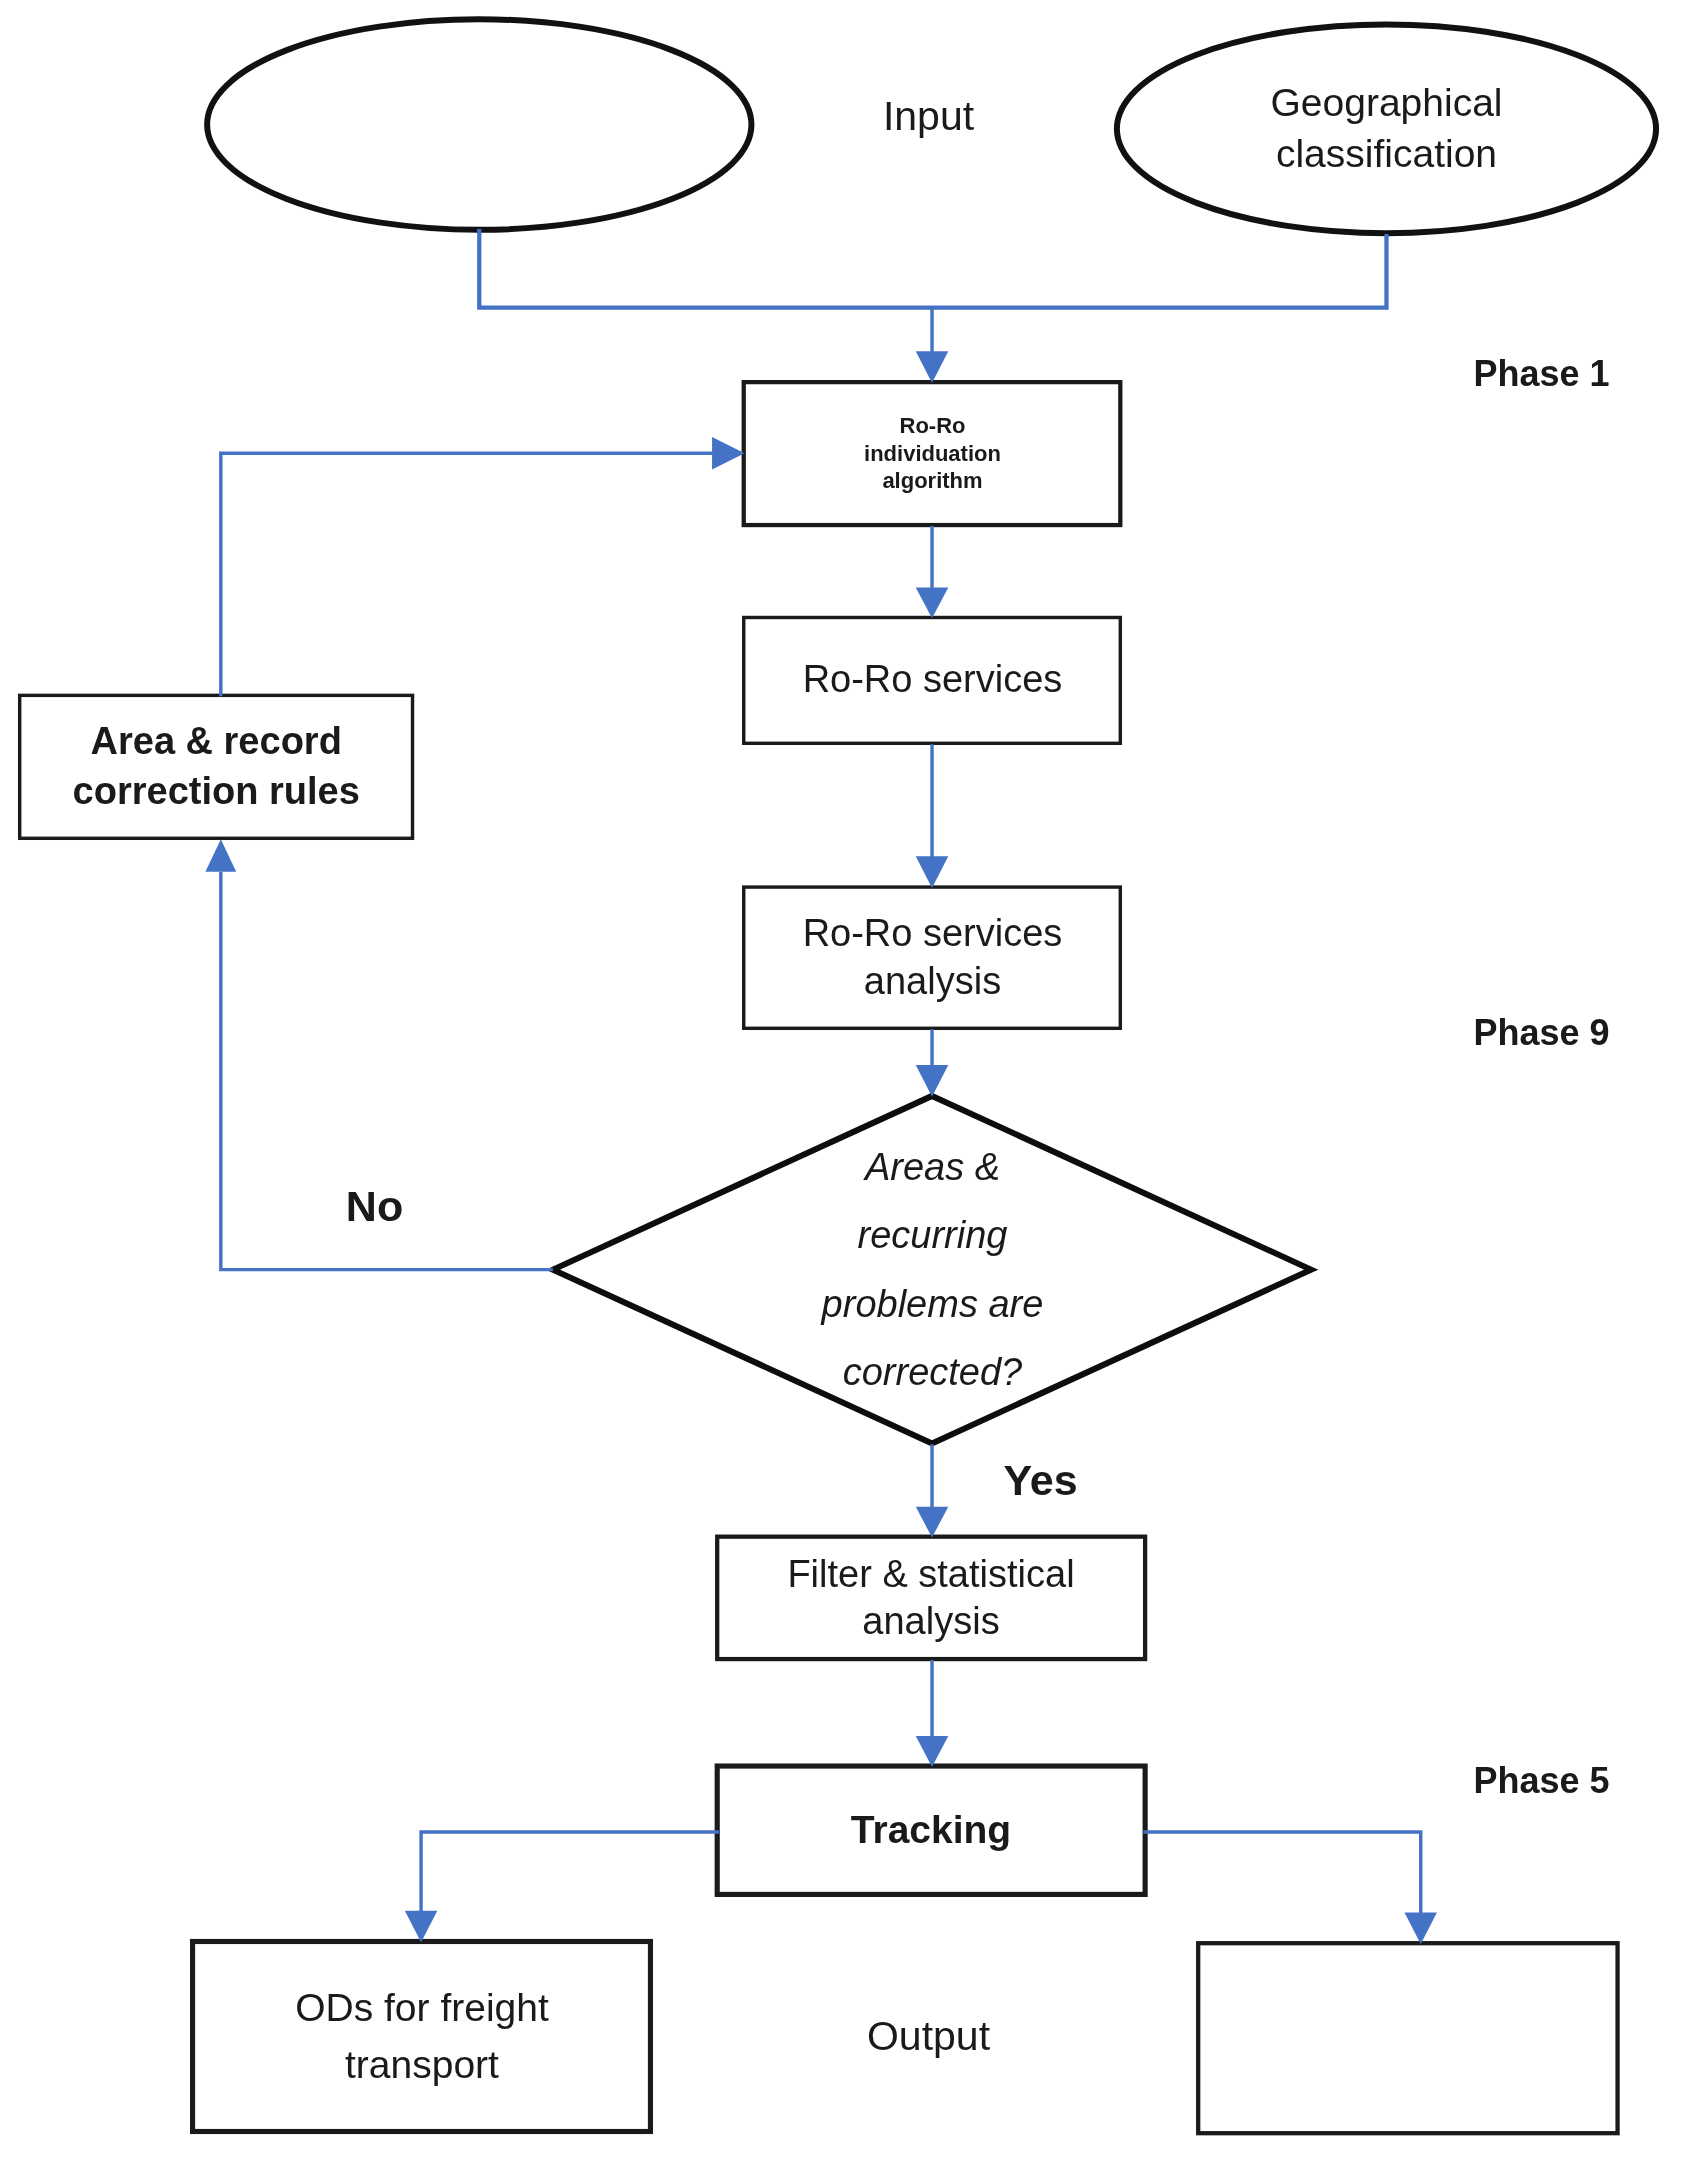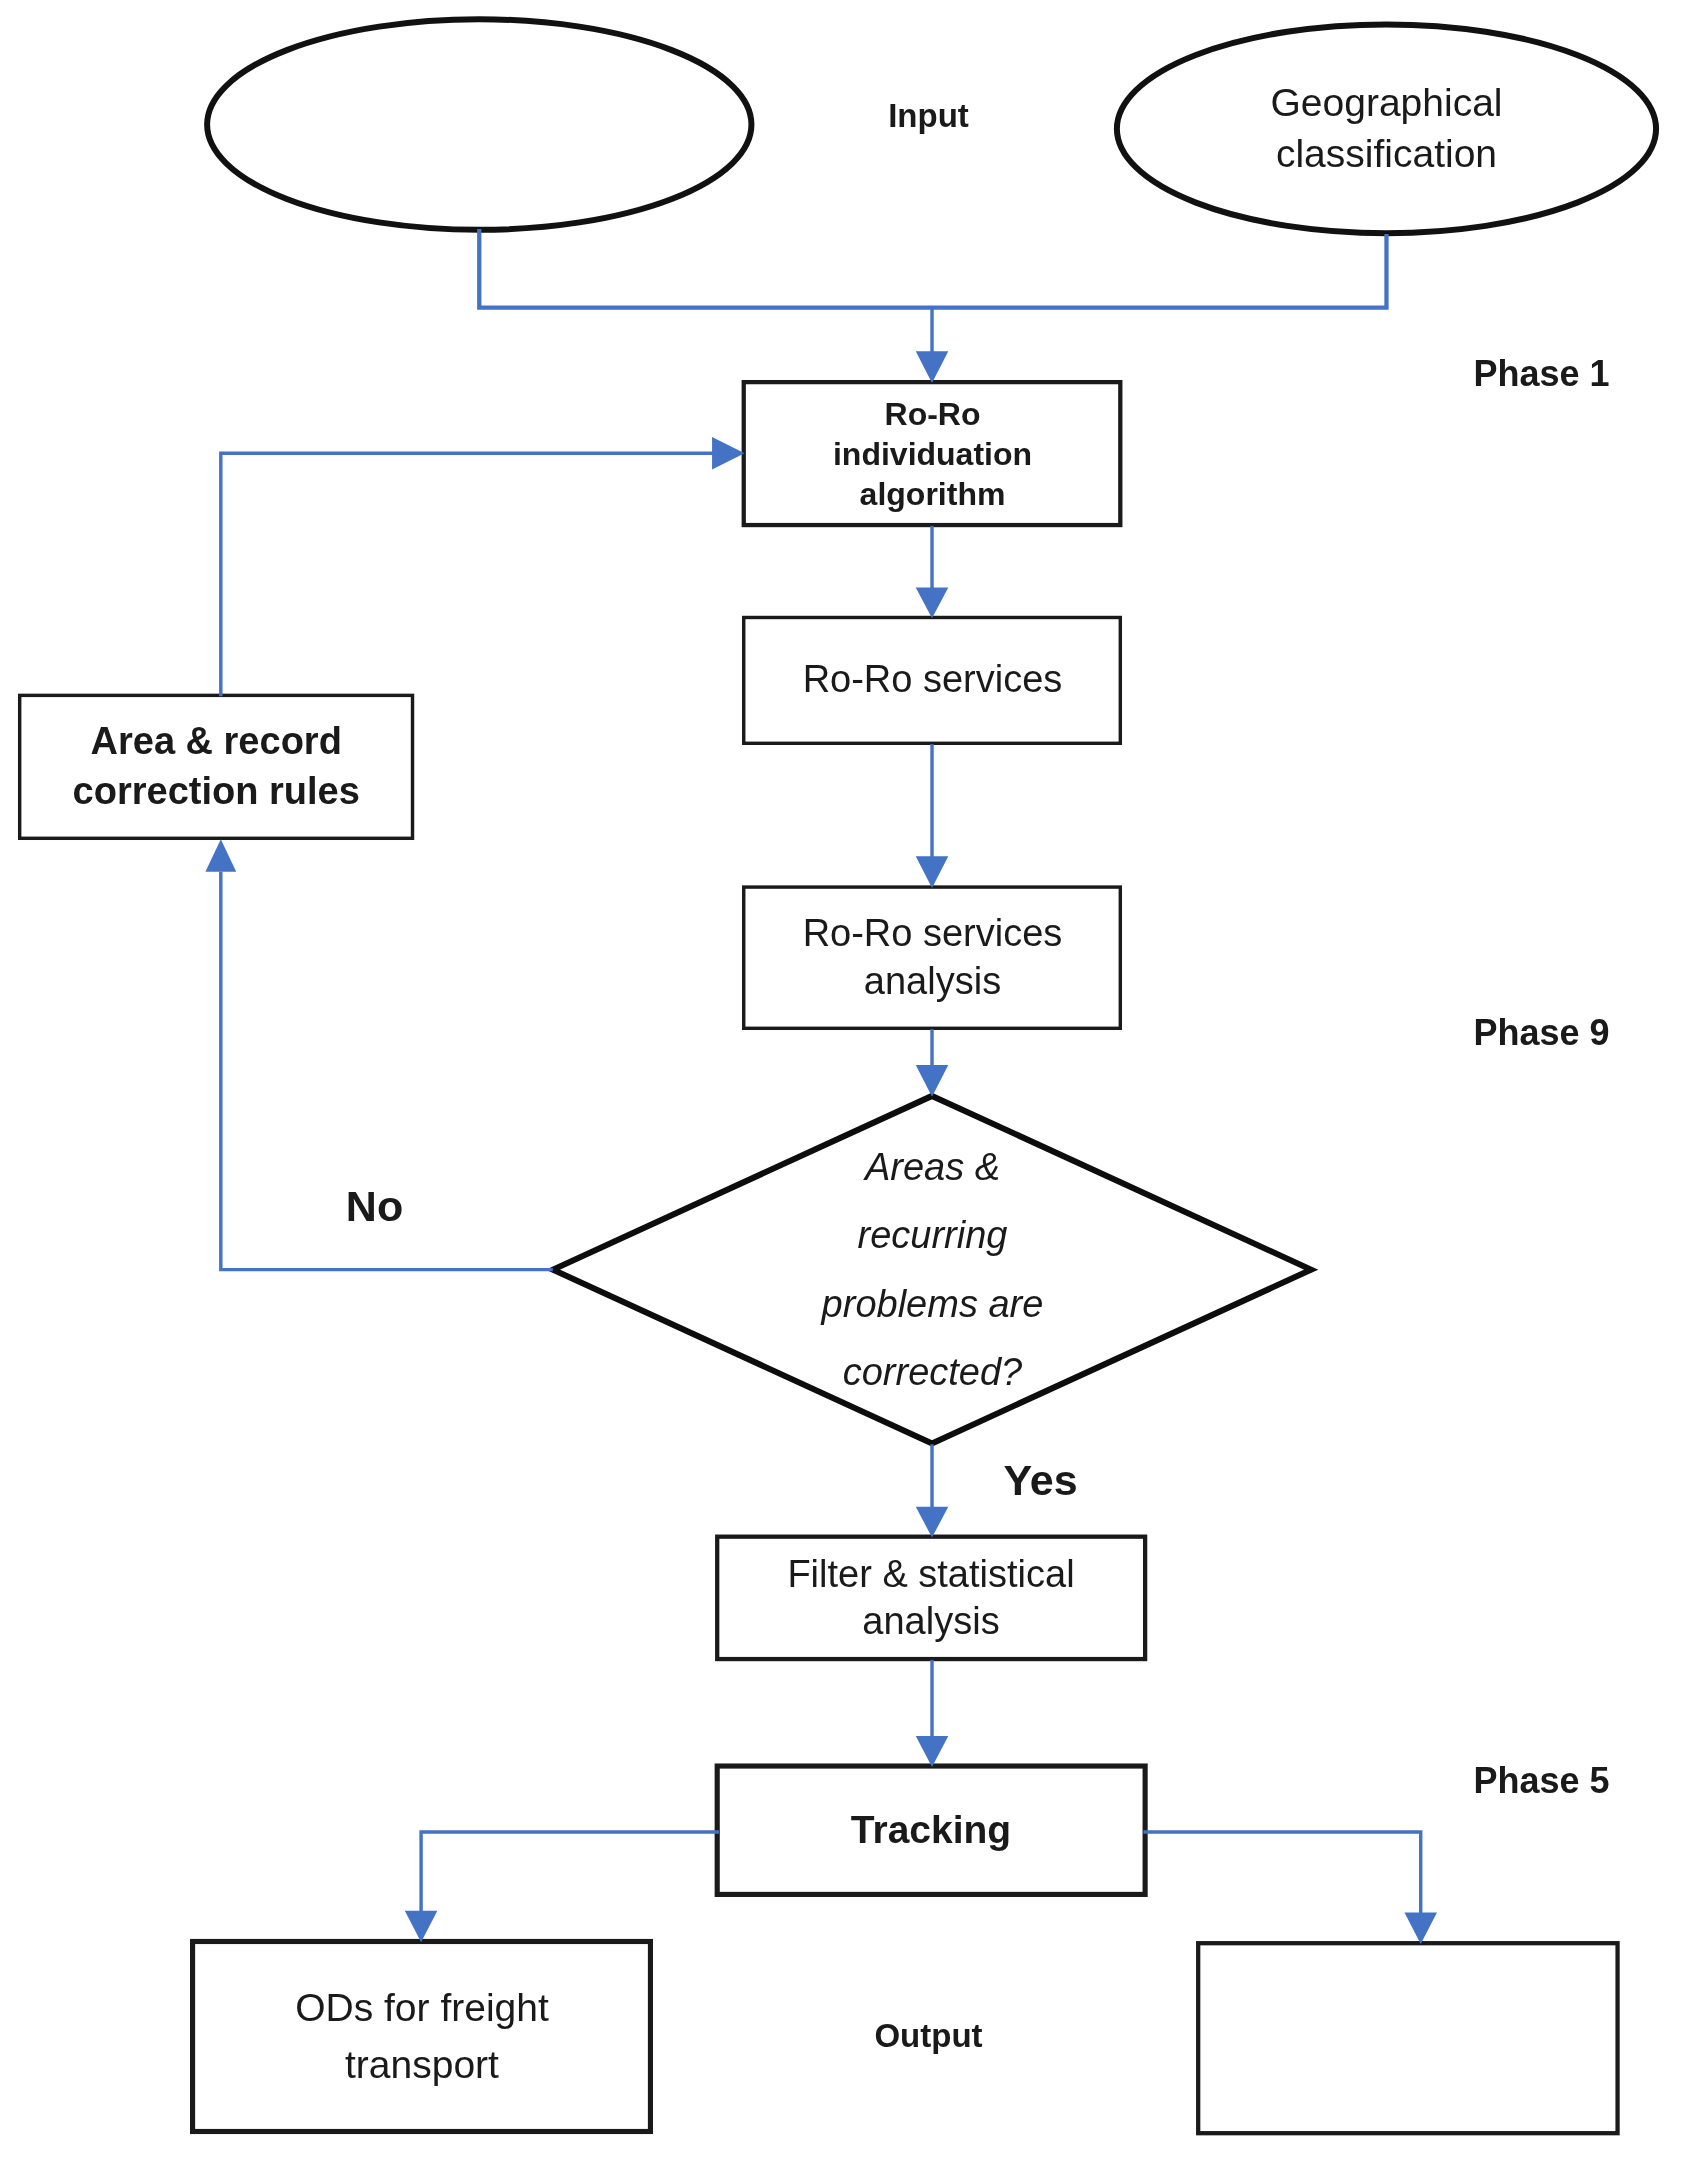--- a/index.html
+++ b/index.html
@@ -29,23 +29,23 @@
     position: absolute;
     display: flex;
     align-items: center;
     justify-content: center;
     text-align: center;
     white-space: pre-line;
     color: #1a1a1a;
   }
   .ellipse-text   { font-size: 39px; line-height: 1.3; }
   .node-text      { font-size: 38px; line-height: 1.25; }
-  .node-text-bold { font-size: 32px; line-height: 1.25; font-weight: bold; }
+  .node-text-bold { font-size: 22px; line-height: 1.25; font-weight: bold; }
   .decision-text  { font-size: 38px; line-height: 1.8; }
-  .heading-text   { font-size: 33px; font-weight: bold; }
+  .heading-text   { font-size: 41px; font-weight: normal; }
   .phase-text     { font-size: 36px; font-weight: bold; }
   .branch-text    { font-size: 43px; font-weight: bold; }
   .tracking-text  { font-size: 39px; font-weight: bold; }
   .output-node-text { font-size: 39px; line-height: 1.45; }
   .correction-text  { font-size: 38px; line-height: 1.3; font-weight: bold; }
 </style>
 </head>
 <body>
 
 <div class="canvas">

